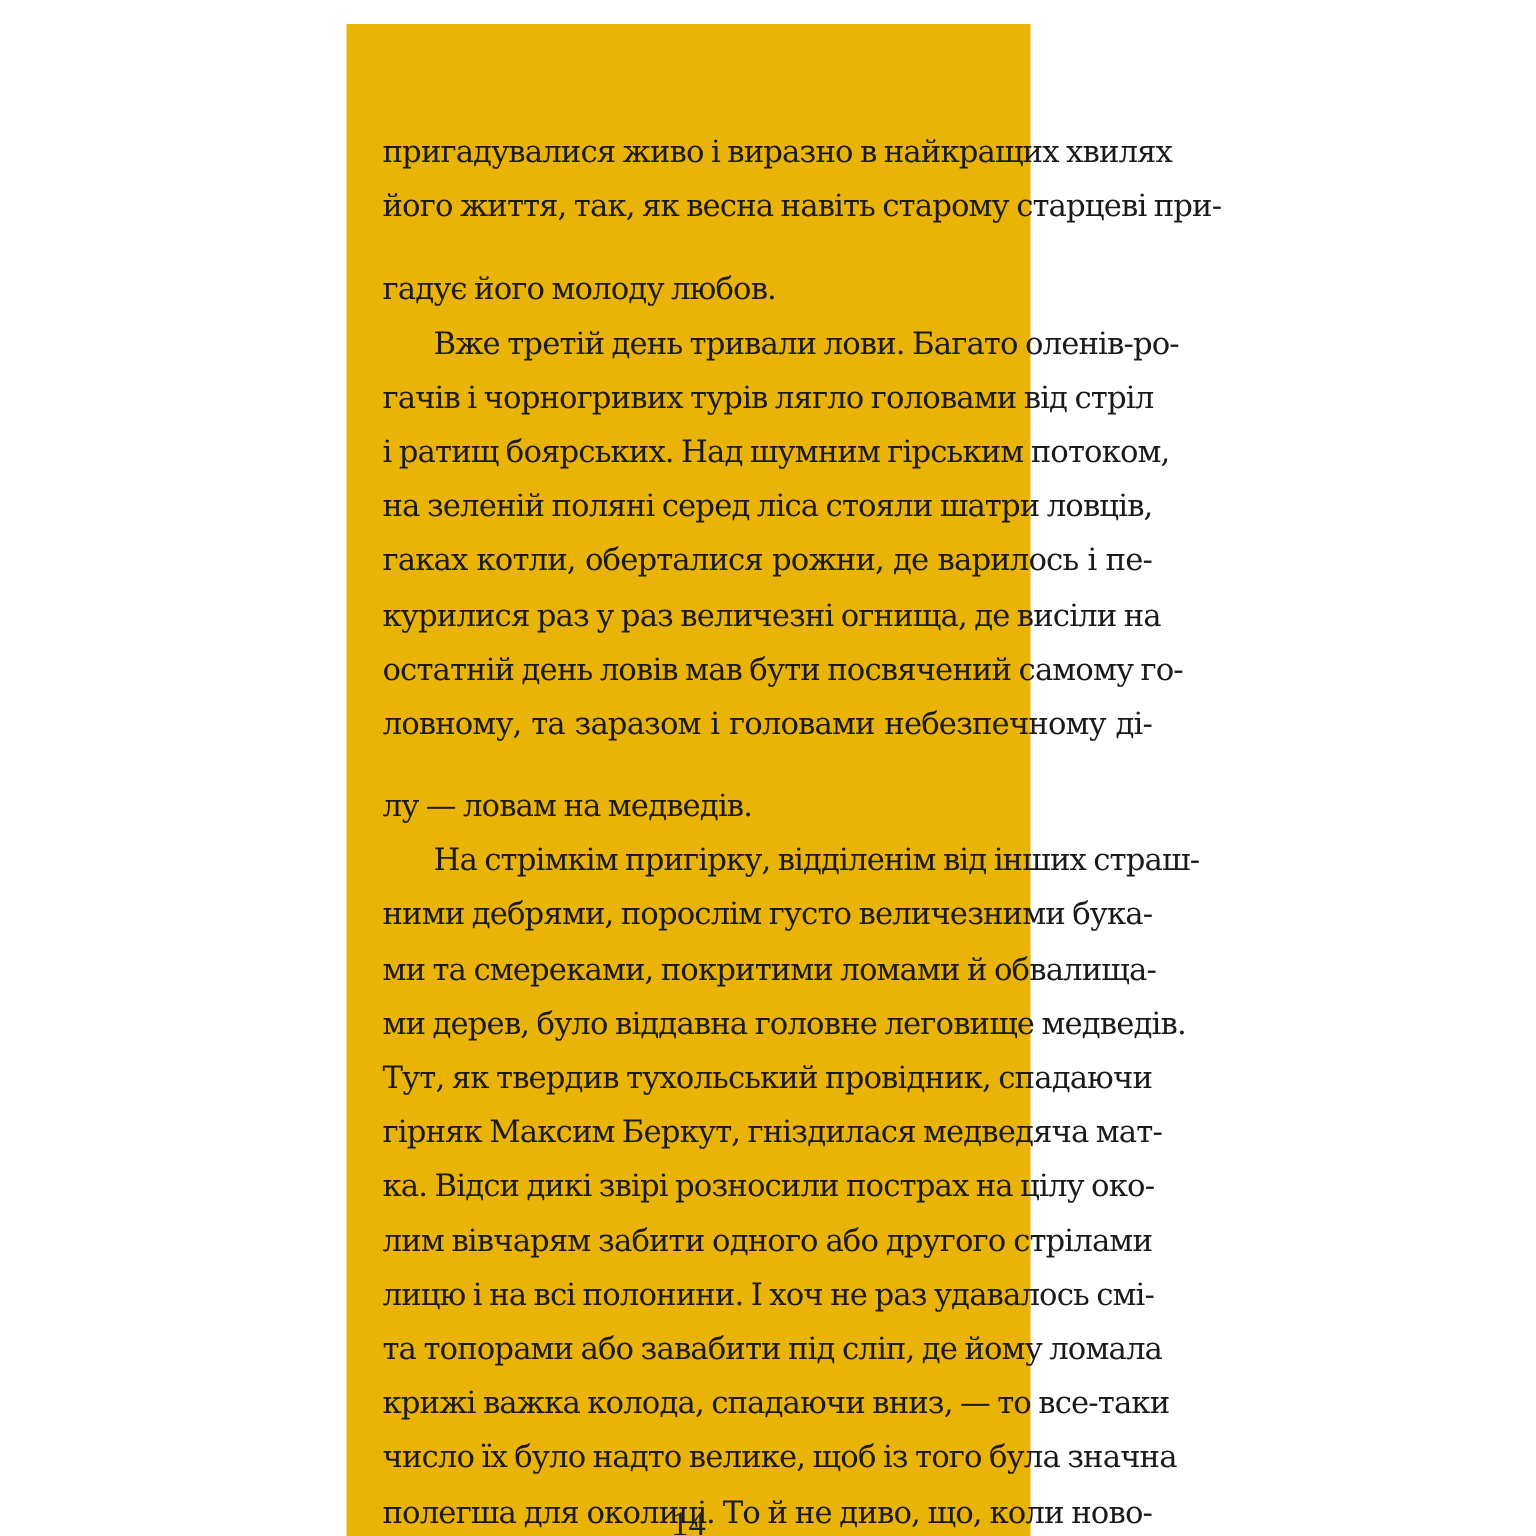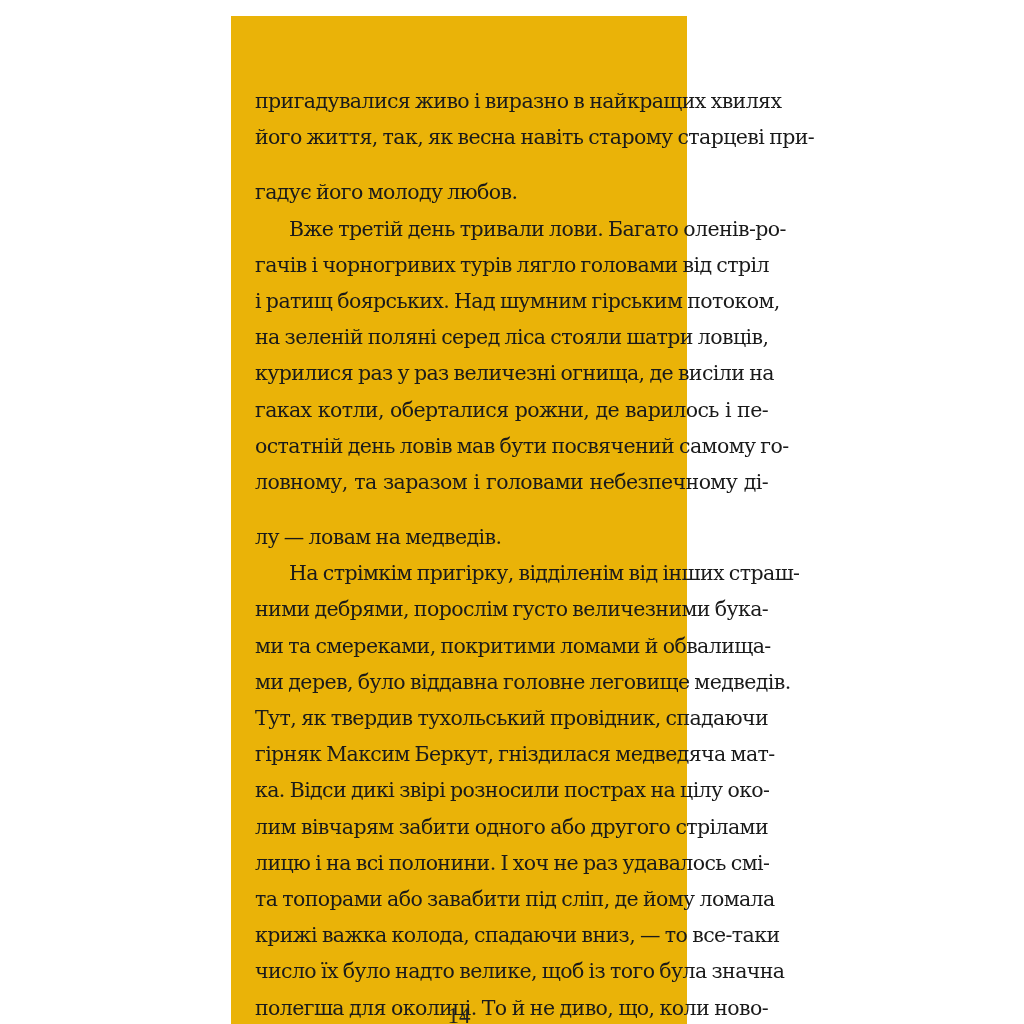--- a/index.html
+++ b/index.html
@@ -61,22 +61,22 @@
 <div class="page">
   <div class="text-block" id="text-block">
 
   <span class="line">пригадувалися живо і виразно в найкращих хвилях</span>
       <span class="line">його життя, так, як весна навіть старому старцеві при-</span>
       <span class="line last">гадує його молоду любов.</span>
       <span class="line indent">Вже третій день тривали лови. Багато оленів-ро-</span>
       <span class="line">гачів і чорногривих турів лягло головами від стріл</span>
       <span class="line">і ратищ боярських. Над шумним гірським потоком,</span>
       <span class="line">на зеленій поляні серед ліса стояли шатри ловців,</span>
+      <span class="line">гаках котли, оберталися рожни, де варилось і пе-</span>
       <span class="line">курилися раз у раз величезні огнища, де висіли на</span>
-      <span class="line">гаках котли, оберталися рожни, де варилось і пе-</span>
       <span class="line">остатній день ловів мав бути посвячений самому го-</span>
       <span class="line">ловному, та заразом і головами небезпечному ді-</span>
       <span class="line last">лу — ловам на медведів.</span>
       <span class="line indent">На стрімкім пригірку, відділенім від інших страш-</span>
       <span class="line">ними дебрями, порослім густо величезними бука-</span>
       <span class="line">ми та смереками, покритими ломами й обвалища-</span>
       <span class="line">ми дерев, було віддавна головне леговище медведів.</span>
       <span class="line">Тут, як твердив тухольський провідник, спадаючи</span>
       <span class="line">гірняк Максим Беркут, гніздилася медведяча мат-</span>
       <span class="line">ка. Відси дикі звірі розносили пострах на цілу око-</span>

